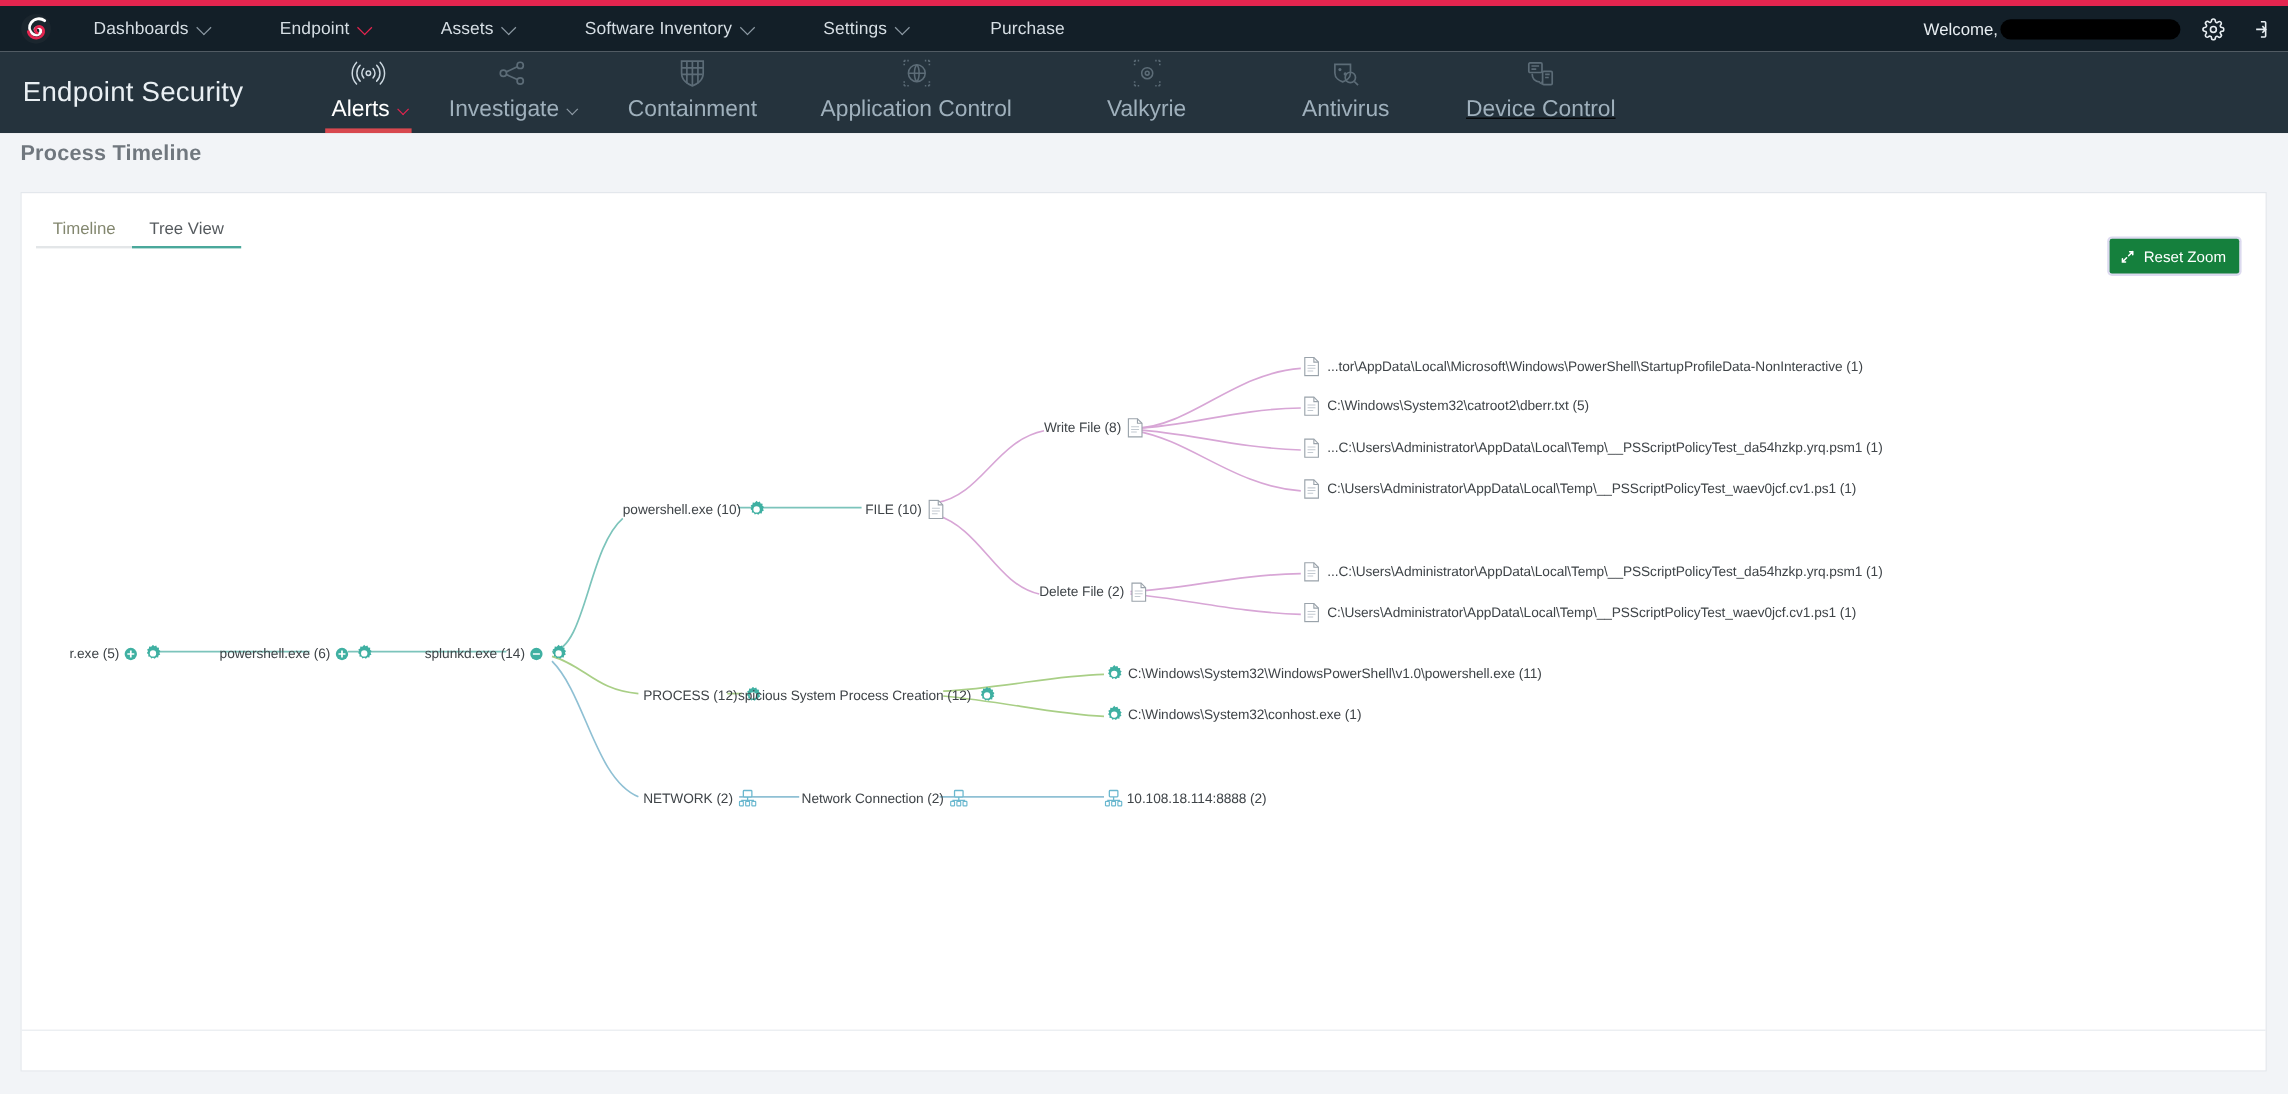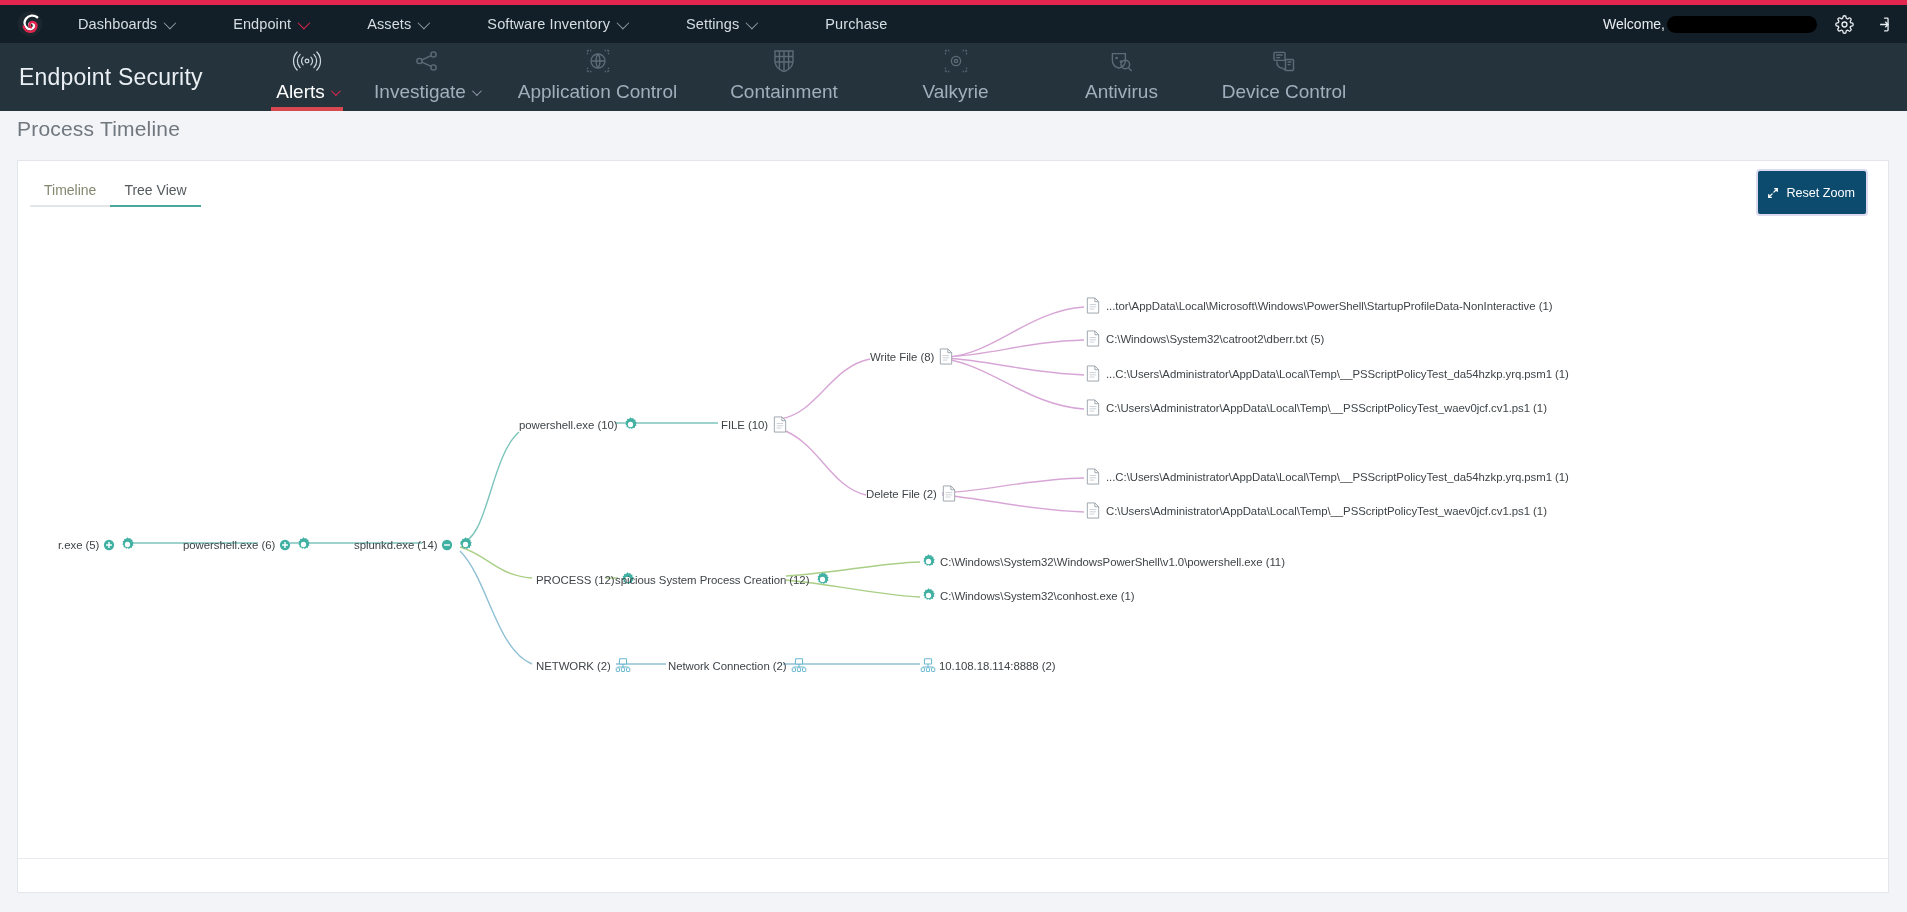--- a/index.html
+++ b/index.html
@@ -91,21 +91,21 @@
   }
   .subnav-item.active .caret-sm { border-right-color:#e4254f; border-bottom-color:#e4254f; }
 
   
   .page-band {
     position: absolute; top: 111px; left: 0; width: 1907px; height: 801px;
     background: #f2f4f7;
   }
   .page-title {
     position: absolute; top: 117px; left: 17px;
-    font-size: 21px; color: #70777e; font-weight: normal; letter-spacing: .2px;
+    font-size: 18px; color: #70777e; font-weight: bold; letter-spacing: .2px;
   }
 
   .card {
     position: absolute; top: 160px; left: 17px;
     width: 1872px; height: 733px;
     background: #ffffff;
     border: 1px solid #e3e7ec;
   }
 
   
@@ -121,24 +121,24 @@
   .tab.inactive::after {
     content:""; position:absolute; left:0; right:0; bottom:0; height:2px; background:#e3e6e8;
   }
   .tab.active { color: #555a5e; }
   .tab.active::after {
     content:""; position:absolute; left:0; right:0; bottom:0; height:2.5px; background:#4aa89b;
   }
 
   
   .reset-zoom {
-    position: absolute; top: 10px; right: 22px;
-    background: #0c4a6e; color: #ffffff;
+    position: absolute; top: 38px; right: 22px;
+    background: #15803d; color: #ffffff;
     font-size: 12.6px; border: none; border-radius: 2px;
-    height: 43px; padding: 0 11px 0 9px;
+    height: 29px; padding: 0 11px 0 9px;
     display: flex; align-items: center; gap: 7px;
     cursor: pointer;
     box-shadow: 0 0 0 2px rgba(97,86,184,.22);
   }
 
   
   .graph-area {
     position: absolute; top: 46px; left: 0; width: 1870px; height: 640px;
   }
   .graph-svg { position: absolute; top:0; left:0; width: 1870px; height: 640px; }
@@ -240,42 +240,42 @@
           <circle cx="19.5" cy="18.5" r="2.6"></circle>
           <path d="M7.9 10.9l9.2-4.2M7.9 13.1l9.2 4.2"></path>
         </svg>
       </span>
       <span class="slabel">
         <span>Investigate</span>
         <span class="caret-sm"></span>
       </span>
     </div>
 
+    <div class="subnav-item" style="width:166px;">
+      <span class="sicon">
+        <svg width="24" height="26" viewBox="0 0 24 26" fill="none" stroke="#7e8f9b" stroke-width="1.4">
+          <path d="M3 3h18v10c0 6-5.4 9.4-9 10.6C8.4 22.4 3 19 3 13V3z"></path>
+          <path d="M3 8.5h18M3 14h17.4M12 3v20.4M7.4 3v18.6M16.6 3v18.6"></path>
+        </svg>
+      </span>
+      <span class="slabel">
+        <span>Containment</span>
+      </span>
+    </div>
+
     <div class="subnav-item" style="width:207px;">
       <span class="sicon">
         <svg width="26" height="26" viewBox="0 0 26 26" fill="none" stroke="#7e8f9b" stroke-width="1.3">
           <circle cx="13" cy="13" r="7"></circle>
           <path d="M6 13h14M13 6c2.6 2.8 2.6 11.2 0 14M13 6c-2.6 2.8-2.6 11.2 0 14"></path>
           <path d="M2.5 2.5h4M2.5 2.5v4M23.5 2.5h-4M23.5 2.5v4M2.5 23.5h4M2.5 23.5v-4M23.5 23.5h-4M23.5 23.5v-4" stroke-dasharray="1.2 1.4"></path>
         </svg>
       </span>
       <span class="slabel">
         <span>Application Control</span>
-      </span>
-    </div>
-
-    <div class="subnav-item" style="width:166px;">
-      <span class="sicon">
-        <svg width="24" height="26" viewBox="0 0 24 26" fill="none" stroke="#7e8f9b" stroke-width="1.4">
-          <path d="M3 3h18v10c0 6-5.4 9.4-9 10.6C8.4 22.4 3 19 3 13V3z"></path>
-          <path d="M3 8.5h18M3 14h17.4M12 3v20.4M7.4 3v18.6M16.6 3v18.6"></path>
-        </svg>
-      </span>
-      <span class="slabel">
-        <span>Containment</span>
       </span>
     </div>
 
     <div class="subnav-item" style="width:177px;">
       <span class="sicon">
         <svg width="26" height="26" viewBox="0 0 26 26" fill="none" stroke="#7e8f9b" stroke-width="1.3">
           <circle cx="13" cy="13" r="4.6"></circle>
           <circle cx="13" cy="13" r="1.6"></circle>
           <path d="M2.5 2.5h4M2.5 2.5v4M23.5 2.5h-4M23.5 2.5v4M2.5 23.5h4M2.5 23.5v-4M23.5 23.5h-4M23.5 23.5v-4" stroke-dasharray="1.2 1.4"></path>
         </svg>
@@ -293,21 +293,21 @@
           <circle cx="12" cy="12.6" r="1.3" fill="#7e8f9b" stroke="none"></circle>
           <circle cx="16.3" cy="15.5" r="4.3"></circle>
           <path d="M19.6 18.9l3.1 3.1"></path>
         </svg>
       </span>
       <span class="slabel">
         <span>Antivirus</span>
       </span>
     </div>
 
-    <div class="subnav-item" style="width:170px;">
+    <div class="subnav-item" style="width:170px;text-decoration:underline;">
       <span class="sicon">
         <svg width="26" height="25" viewBox="0 0 26 25" fill="none" stroke="#7e8f9b" stroke-width="1.4">
           <rect x="3" y="3.4" width="11" height="8" rx="1"></rect>
           <path d="M5.2 6h6.4M5.2 8.6h4"></path>
           <rect x="14.5" y="10.5" width="8" height="11" rx="1"></rect>
           <path d="M16.6 13h3.8M16.6 15.6h3"></path>
           <path d="M5.8 12.4c0 4 2.6 6.6 6.6 7" stroke-dasharray="0"></path>
           <path d="M13.8 18.8l-2.2 1.6 2.4 1.3z" fill="#7e8f9b" stroke="none"></path>
         </svg>
       </span>

